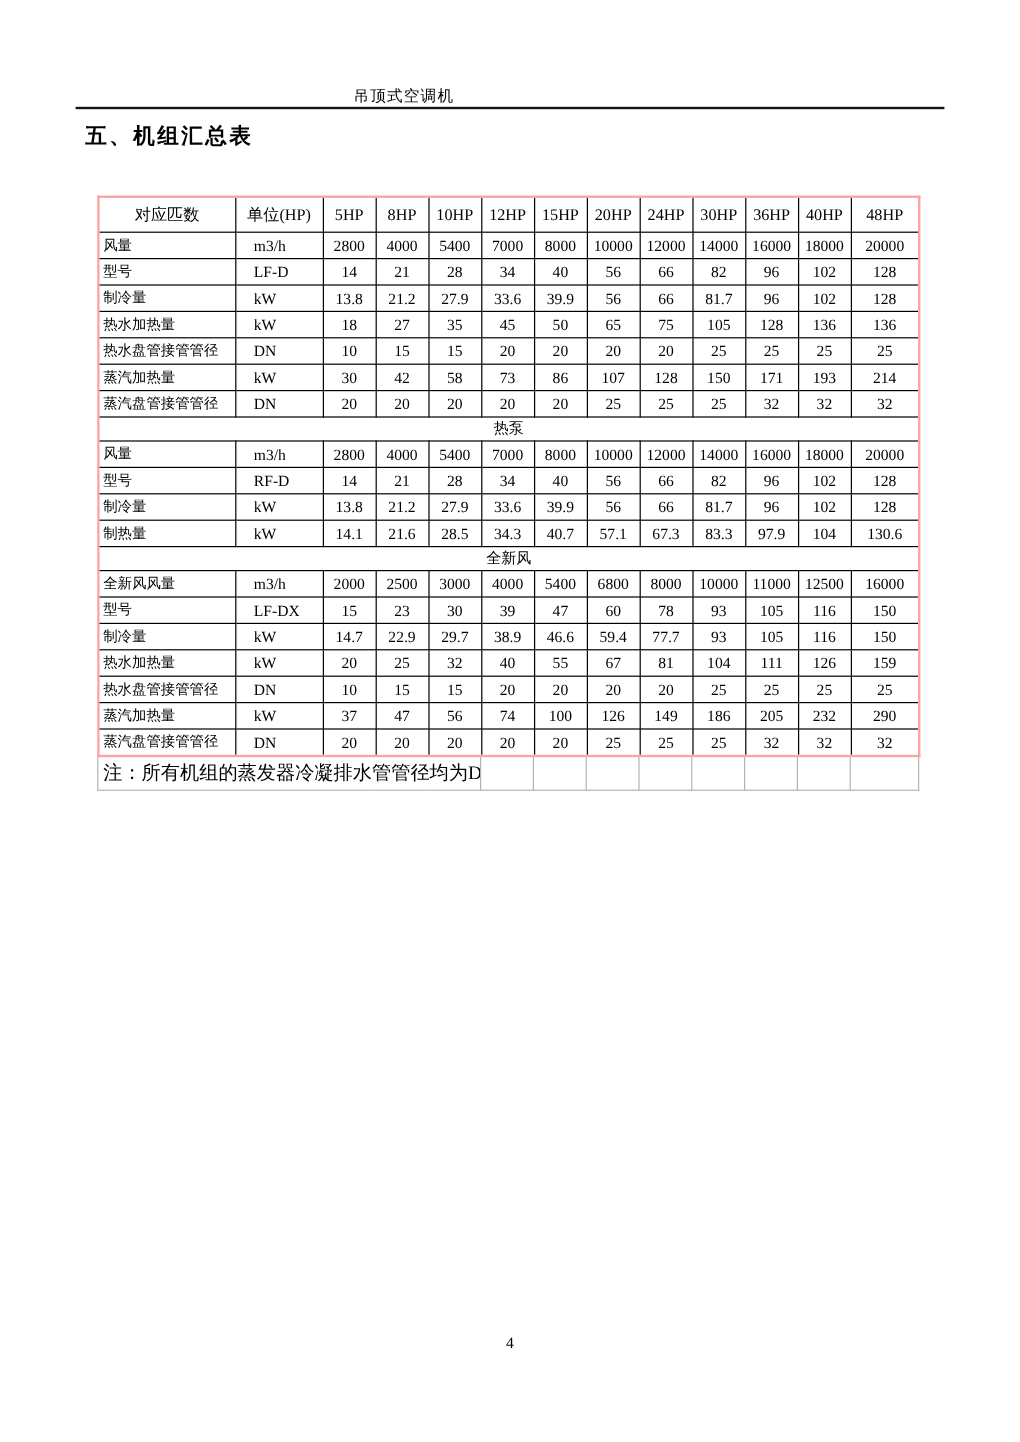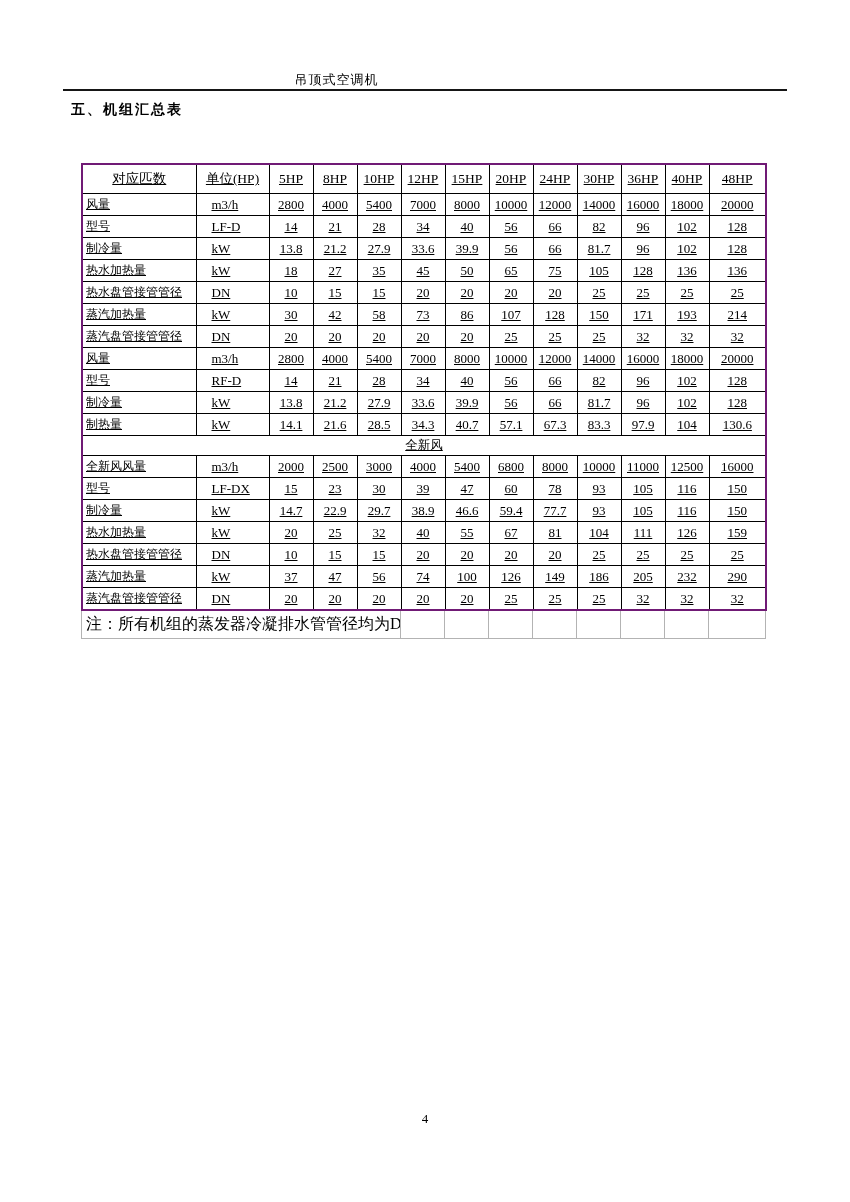--- a/index.html
+++ b/index.html
@@ -13,26 +13,26 @@
   .doc-header {
     position: absolute; top: 71px; left: 0; width: 673px;
     text-align: center; font-size: 13px; letter-spacing: 1px; font-family: Liberation Mono, monospace;
   }
   .header-rule {
     position: absolute; top: 89px; left: 63px; width: 724px;
     height: 0; border-top: 2px solid #161616;
   }
   .page-title {
     position: absolute; top: 101px; left: 71px;
-    font-size: 14px; font-weight: bold; letter-spacing: 2px;
+    font-size: 18px; font-weight: bold; letter-spacing: 2px;
     font-family: "Liberation Sans", "DejaVu Sans", sans-serif;
   }
   .table-wrap { position: absolute; top: 163px; left: 81px; }
   table { border-collapse: collapse; table-layout: fixed; width: 684px; }
-  .spec-table { border: 2px solid #701a75; text-decoration: underline; }
+  .spec-table { border: 2px solid #fca5a5; }
   .spec-table th, .spec-table td {
     border: 1px solid #000;
     overflow: hidden; white-space: nowrap;
     padding: 0;
   }
   .spec-table th {
     height: 28px; font-size: 13.5px; font-weight: normal; text-align: center;
   }
   .section-band td {
     height: 19px; text-align: center; font-size: 12.5px;
@@ -197,20 +197,23 @@
           <td>20</td>
           <td>20</td>
           <td>20</td>
           <td>25</td>
           <td>25</td>
           <td>25</td>
           <td>32</td>
           <td>32</td>
           <td>32</td>
         </tr>
+        <tr class="section-band">
+          <td colspan="13">热泵</td>
+        </tr>
         <tr class="data-row">
           <td class="label">风量</td>
           <td class="unit">m3/h</td>
           <td>2800</td>
           <td>4000</td>
           <td>5400</td>
           <td>7000</td>
           <td>8000</td>
           <td>10000</td>
           <td>12000</td>

